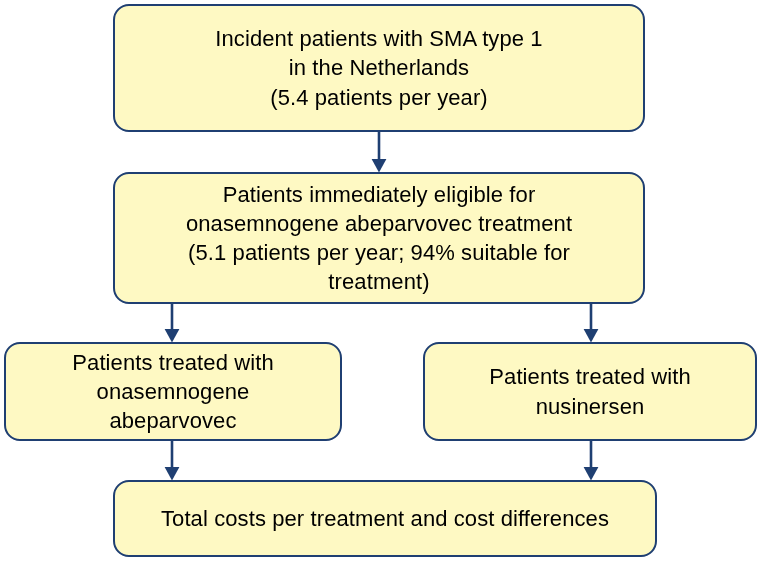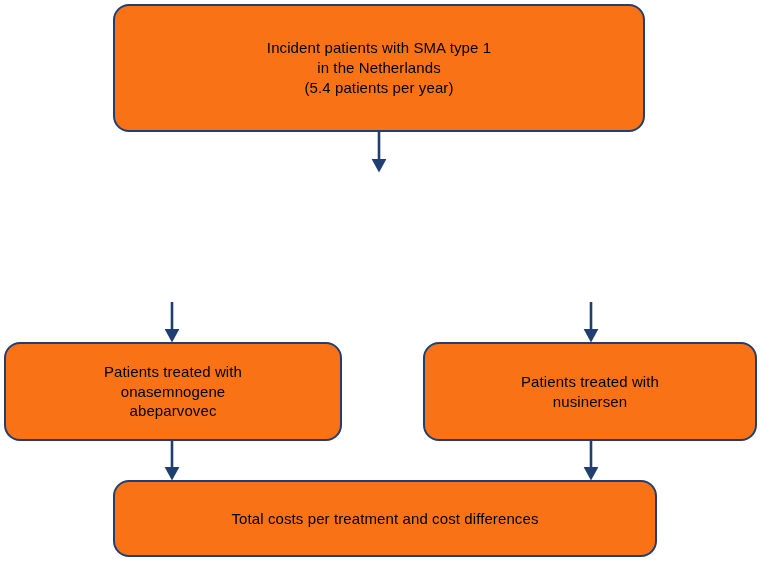--- a/index.html
+++ b/index.html
@@ -16,28 +16,28 @@
   #flowchart-root {
     position: relative;
     width: 762px;
     height: 562px;
     background: #ffffff;
   }
   .node {
     position: absolute;
     box-sizing: border-box;
     border: 2.2px solid #1f3f72;
-    background: #f97316;
+    background: #fef9c3;
     border-radius: 16px;
     display: flex;
     align-items: center;
     justify-content: center;
     text-align: center;
     color: #000000;
-    font-size: 15px;
+    font-size: 22px;
     line-height: 1.32;
     letter-spacing: 0.1px;
     padding: 2px 10px;
     white-space: pre-line;
   }
   .node-text {
     display: block;
     width: 100%;
     white-space: pre-line;
   }
@@ -93,20 +93,26 @@
       <polygon points="4.6,28 19.4,28 12,41.5" fill="#1f3f72"></polygon>
     </svg>
   </div>
 
   <div class="node" id="node-incident">
     <span class="node-text">Incident patients with SMA type 1
 in the Netherlands
 (5.4 patients per year)</span>
   </div>
 
+  <div class="node" id="node-eligible">
+    <span class="node-text">Patients immediately eligible for
+onasemnogene abeparvovec treatment
+(5.1 patients per year; 94% suitable for
+treatment)</span>
+  </div>
 
   <div class="node" id="node-onasemnogene">
     <span class="node-text">Patients treated with
 onasemnogene
 abeparvovec</span>
   </div>
 
   <div class="node" id="node-nusinersen">
     <span class="node-text">Patients treated with
 nusinersen</span>

